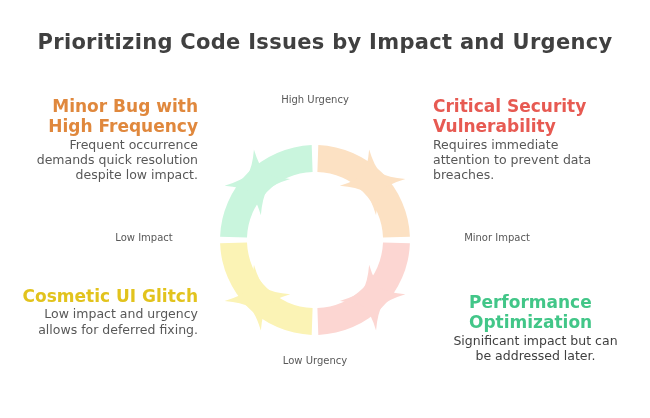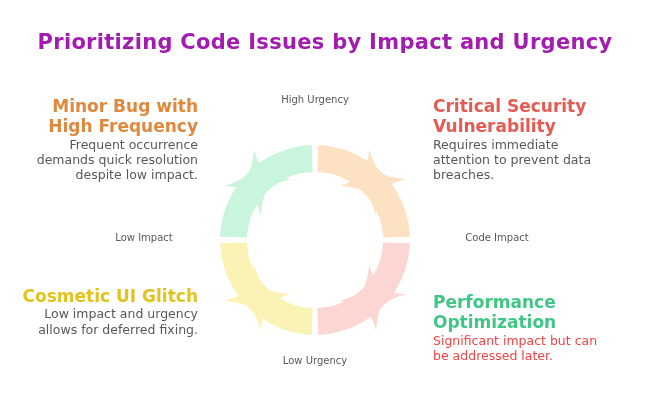--- a/index.html
+++ b/index.html
@@ -21,21 +21,21 @@
   .ax-left{left:144px;top:232px;}
   .ax-right{left:497px;top:232px;}
   .ax-bottom{left:315px;top:355px;}
   .cycle{position:absolute;left:200px;top:125px;}
 </style>
 </head>
 <body>
 
 <div class="canvas">
 
-  <div class="title" style="color: #a21caf;">Prioritizing Code Issues by Impact and Urgency</div>
+  <div class="title" style="color: #404040;">Prioritizing Code Issues by Impact and Urgency</div>
 
   <div class="block tl al-r">
     <div class="hd" style="color: rgb(224, 136, 61);">Minor Bug with
 High Frequency</div>
     <div class="bd" style="color: rgb(88, 88, 88);">Frequent occurrence
 demands quick resolution
 despite low impact.</div>
   </div>
 
   <div class="block tr al-l">
@@ -46,29 +46,29 @@
 breaches.</div>
   </div>
 
   <div class="block bl al-r">
     <div class="hd" style="color: rgb(226, 195, 29);">Cosmetic UI Glitch</div>
     <div class="bd" style="color: rgb(88, 88, 88);">Low impact and urgency
 allows for deferred fixing.</div>
   </div>
 
   <div class="block br al-l">
-    <div class="hd" style="color: rgb(66, 198, 136);">Performance
+    <div class="hd" style="color: rgb(66, 198, 136); margin-left: 36px;">Performance
 Optimization</div>
-    <div class="bd" style="color: #ef4444;">Significant impact but can
+    <div class="bd" style="color: #404040; text-align: center;">Significant impact but can
 be addressed later.</div>
   </div>
 
   <div class="axis ax-top" style="color: rgb(88, 88, 88);">High Urgency</div>
   <div class="axis ax-left" style="color: rgb(88, 88, 88);">Low Impact</div>
-  <div class="axis ax-right" style="color: rgb(88, 88, 88);">Code Impact</div>
+  <div class="axis ax-right" style="color: rgb(88, 88, 88);">Minor Impact</div>
   <div class="axis ax-bottom" style="color: rgb(88, 88, 88);">Low Urgency</div>
 
   <svg class="cycle" width="230" height="230" viewBox="0 0 230 230">
 
     <path d="M20.1,111.7 A95,95 0 0 1 111.7,20.1 L112.6,47.0 A68,68 0 0 0 47.0,112.6 Z" style="fill: rgb(201, 245, 221);"></path>
     <path d="M118.3,20.1 A95,95 0 0 1 209.9,111.7 L183.0,112.6 A68,68 0 0 0 117.4,47.0 Z" style="fill: rgb(252, 225, 195);"></path>
     <path d="M209.9,118.3 A95,95 0 0 1 118.3,209.9 L117.4,183.0 A68,68 0 0 0 183.0,117.4 Z" style="fill: rgb(252, 214, 210);"></path>
     <path d="M111.7,209.9 A95,95 0 0 1 20.1,118.3 L47.0,117.4 A68,68 0 0 0 112.6,183.0 Z" style="fill: rgb(251, 243, 181);"></path>
 
     <path transform="translate(57.4,57.4)" d="M-3.45,-32.82 Q1.66,-15.95 7.87,-9.71 Q15.26,-4.94 32.82,-3.45 Q15.95,1.66 9.71,7.87

